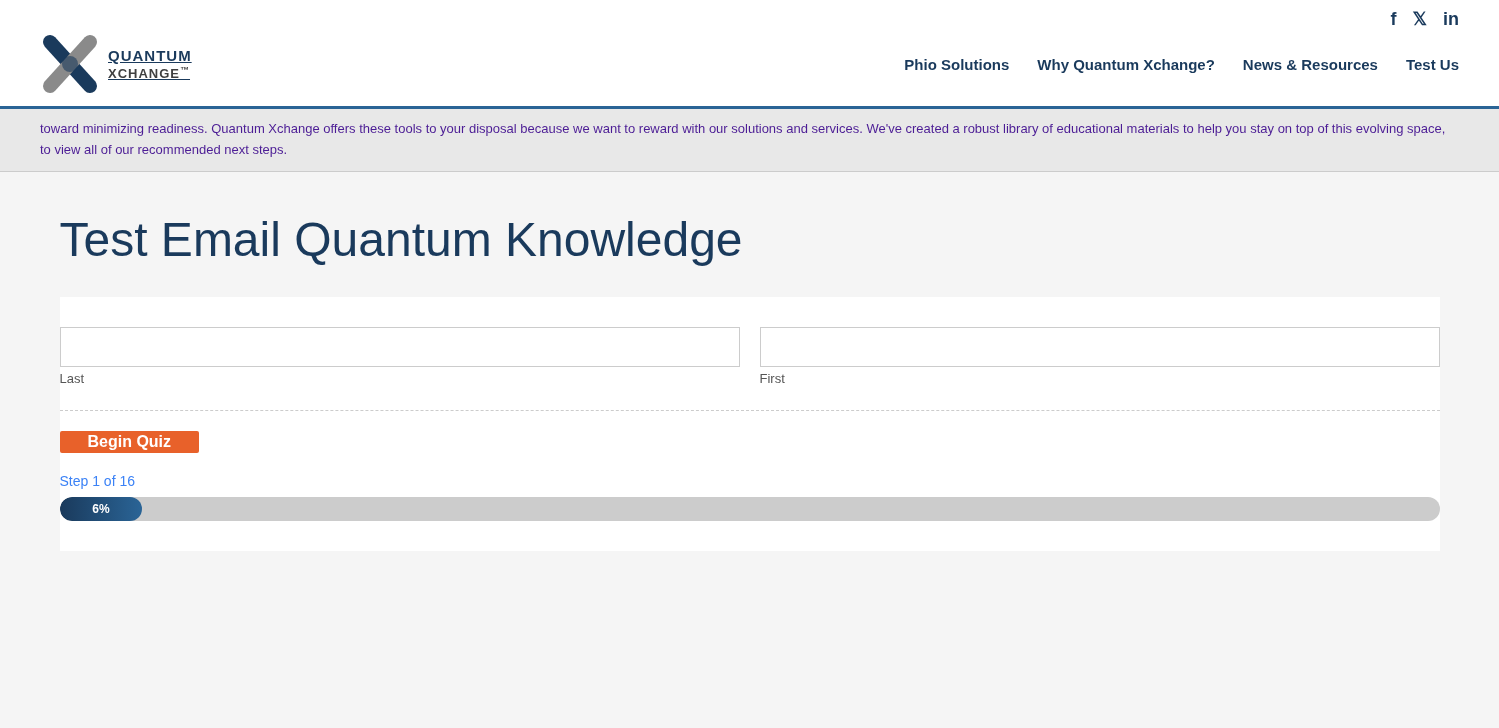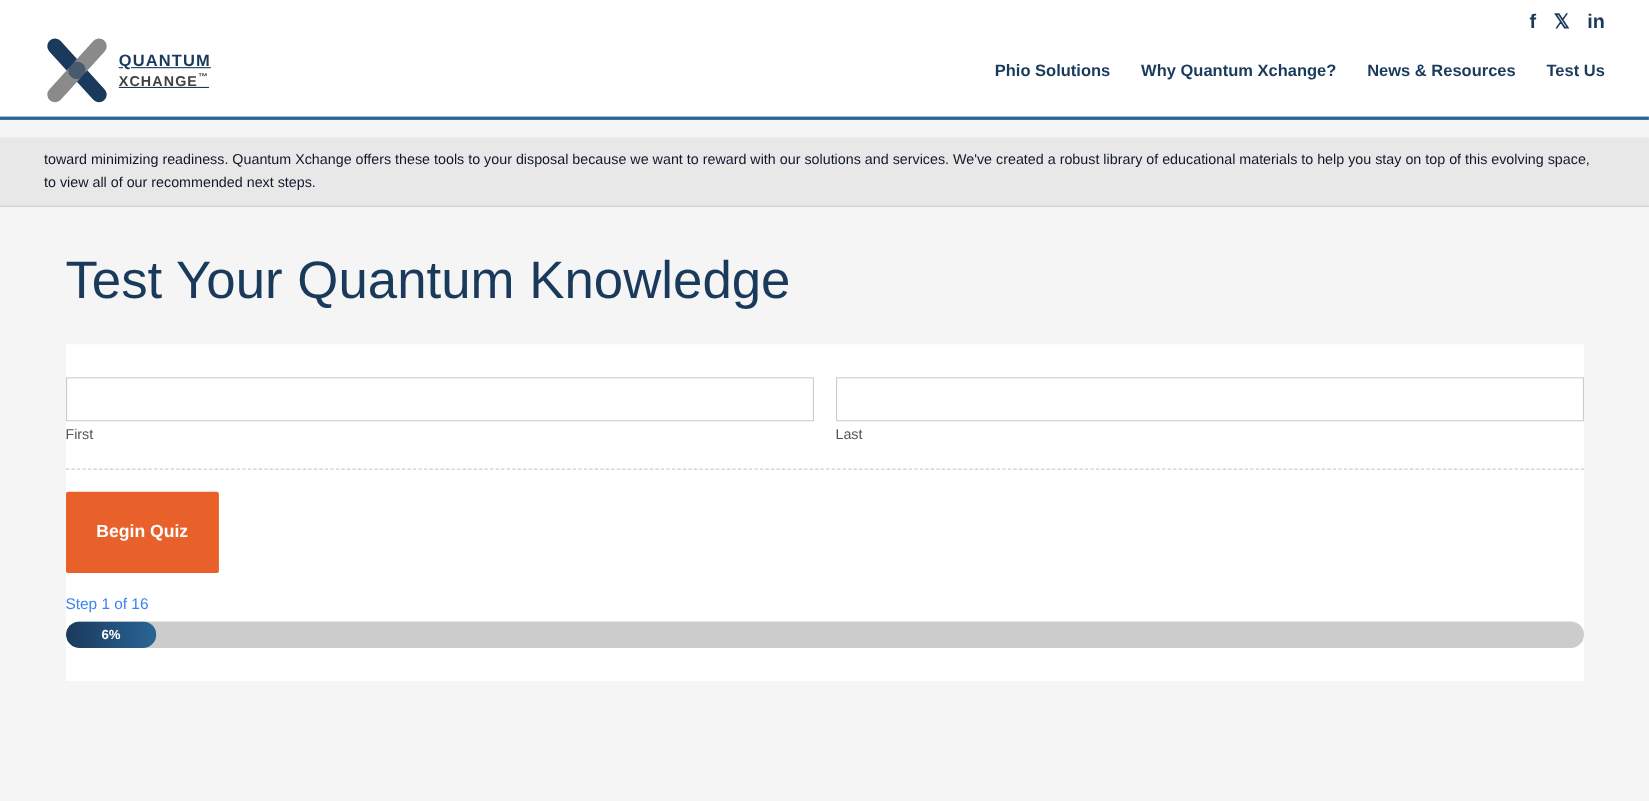--- a/index.html
+++ b/index.html
@@ -65,24 +65,23 @@
       cursor: pointer;
       text-decoration: none;
       white-space: nowrap;
     }
 
     
     .bg-stripe {
       background: #e8e8e8;
       padding: 10px 40px;
       font-size: 13px;
-      color: #0f172a;
+      color: #4c1d95;
       line-height: 1.6;
       border-bottom: 1px solid #ccc;
-      margin-top: 16px;
     }
 
     
     .main {
       max-width: 1460px;
       margin: 0 auto;
       padding: 40px 40px 60px;
     }
 
     .page-title {
@@ -142,21 +141,21 @@
     .email-input-wrap {
       max-width: 690px;
     }
 
     .begin-btn {
       background: #e8612a;
       color: #fff;
       font-size: 16px;
       font-weight: bold;
       border: none;
-      padding: 28px 28px;
+      padding: 2px 28px;
       cursor: pointer;
       border-radius: 2px;
       margin-bottom: 20px;
     }
 
     .step-label {
       font-size: 14px;
       color: #3b82f6;
       margin-bottom: 8px;
     }
@@ -220,34 +219,34 @@
       <a class="nav-item">Test Us</a>
     </nav>
   </div>
 </header>
 
 <div class="bg-stripe">
   <span>toward minimizing readiness. Quantum Xchange offers these tools to your disposal because we want to reward with our solutions and services. We've created a robust library of educational materials to help you stay on top of this evolving space, to view all of our recommended next steps.</span>
 </div>
 
 <main class="main">
-  <h1 class="page-title">Test Your Quantum Knowledge</h1>
+  <h1 class="page-title">Test Email Quantum Knowledge</h1>
 
   <div class="form-section">
 
     
     <div>
       <div class="name-row">
         <div class="name-field">
           <input type="text" class="form-input" style="">
-          <span class="sub-label">First</span>
+          <span class="sub-label">Last</span>
         </div>
         <div class="name-field">
           <input type="text" class="form-input" style="">
-          <span class="sub-label">Last</span>
+          <span class="sub-label">First</span>
         </div>
       </div>
     </div>
 
     
 
     <hr class="divider">
 
     
     <button class="begin-btn">Begin Quiz</button>

